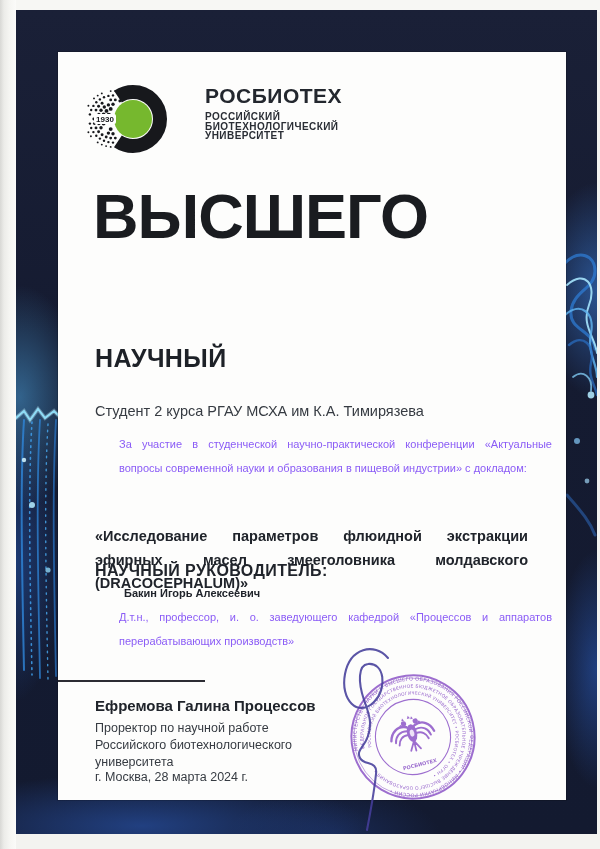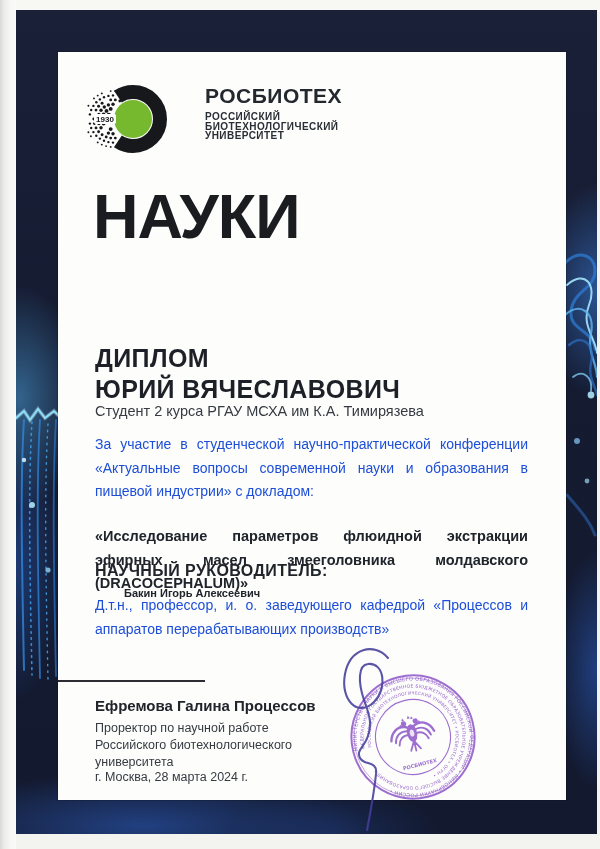--- a/index.html
+++ b/index.html
@@ -30,21 +30,21 @@
     box-shadow:0 0 0 1px rgba(0,0,0,.15);}
   .abs{position:absolute;}
   
   .logo-word{font-weight:800;font-size:21px;letter-spacing:.5px;color:#23272e;}
   .logo-sub{font-weight:700;font-size:10px;letter-spacing:.45px;line-height:9.6px;color:#2a2e35;margin-top:4px;}
   
   .title{font-weight:900;font-size:63px;line-height:1;letter-spacing:-1px;color:#1a1c20;}
   .award{font-size:16.5px;letter-spacing:1px;color:#373c43;}
   .name{font-weight:800;font-size:25px;line-height:31px;letter-spacing:.4px;color:#1d2127;}
   .subtle{font-size:14.5px;color:#363b42;}
-  .para{font-size:14px;line-height:23.5px;color:#1d4ed8;text-align:justify;}
+  .para{font-size:11px;line-height:23.5px;color:#8b5cf6;text-align:justify;margin-left:24px;}
   .para-bold{font-size:14.5px;line-height:23.5px;color:#20242b;font-weight:700;text-align:justify;}
   .h-label{font-weight:800;font-size:16px;letter-spacing:.4px;color:#20242b;}
   .sup-name{font-weight:800;font-size:11px;color:#20242b;margin-left:29px;}
   .sign-line{height:2px;background:#2c2c33;}
   .sig-name{font-weight:800;font-size:15px;color:#20242b;}
   .role{font-size:12.5px;line-height:17px;color:#363b42;}
   .date{font-size:12.5px;color:#363b42;}
   .stamp-wrap{opacity:.92;transform:rotate(-14deg);}
 </style>
 </head>
@@ -165,36 +165,35 @@
     <div class="abs" style="left:119px;top:8px;">
       <div class="logo-word">РОСБИОТЕХ</div>
       <div class="logo-sub">
         <div>РОССИЙСКИЙ</div>
         <div>БИОТЕХНОЛОГИЧЕСКИЙ</div>
         <div>УНИВЕРСИТЕТ</div>
       </div>
     </div>
   </div>
 
-  <div class="abs title" style="left:35px;top:133px;">НАУКИ</div>
+  <div class="abs title" style="left:35px;top:133px;">ВЫСШЕГО</div>
 
 
   <div class="abs name" style="left:37px;top:291px;width:440px;">
-    <div>ДИПЛОМ</div>
-    <div>ЮРИЙ ВЯЧЕСЛАВОВИЧ</div>
+    <div>НАУЧНЫЙ</div>
   </div>
   <div class="abs subtle" style="left:37px;top:351px;">Студент 2 курса РГАУ МСХА им К.А. Тимирязева</div>
 
   <div class="abs para" style="left:37px;top:381px;width:433px;">За участие в студенческой научно-практической конференции «Актуальные вопросы современной науки и образования в пищевой индустрии» с докладом:</div>
 
   <div class="abs para-bold" style="left:37px;top:473px;width:433px;">«Исследование параметров флюидной экстракции эфирных масел змееголовника молдавского (DRACOCEPHALUM)»</div>
 
   <div class="abs h-label" style="left:37px;top:510px;">НАУЧНЫЙ РУКОВОДИТЕЛЬ:</div>
   <div class="abs sup-name" style="left:37px;top:535px;">Бакин Игорь Алексеевич</div>
-  <div class="abs para" style="left:37px;top:542px;width:433px;">Д.т.н., профессор, и. о. заведующего кафедрой «Процессов и аппаратов перерабатывающих производств»</div>
+  <div class="abs para" style="left:37px;top:554px;width:433px;">Д.т.н., профессор, и. о. заведующего кафедрой «Процессов и аппаратов перерабатывающих производств»</div>
 
   <div class="abs sign-line" style="left:0px;top:628px;width:147px;"></div>
   <div class="abs sig-name" style="left:37px;top:645px;">Ефремова Галина Процессов</div>
   <div class="abs role" style="left:37px;top:668px;">
     <div>Проректор по научной работе</div>
     <div>Российского биотехнологического</div>
     <div>университета</div>
   </div>
   <div class="abs date" style="left:37px;top:718px;text-align:center;">г. Москва, 28 марта 2024 г.</div>
 </div>

